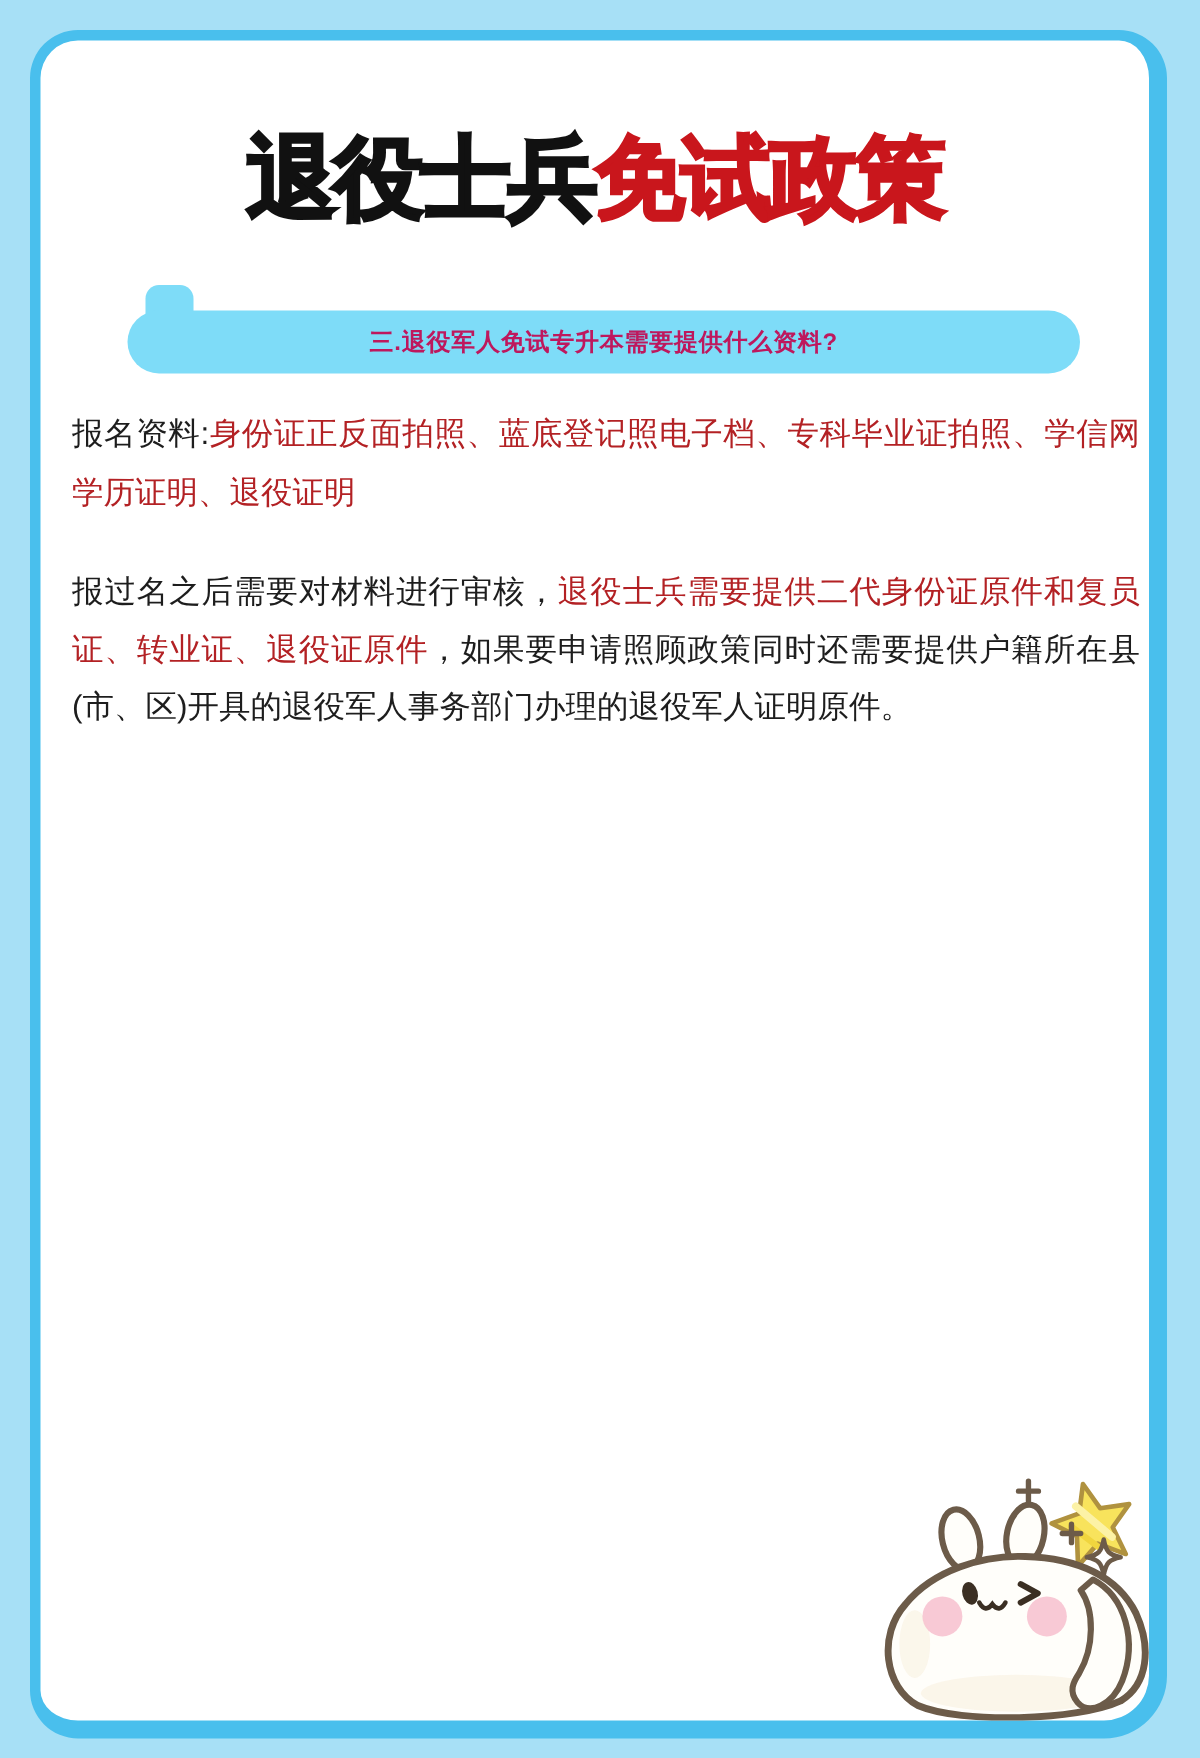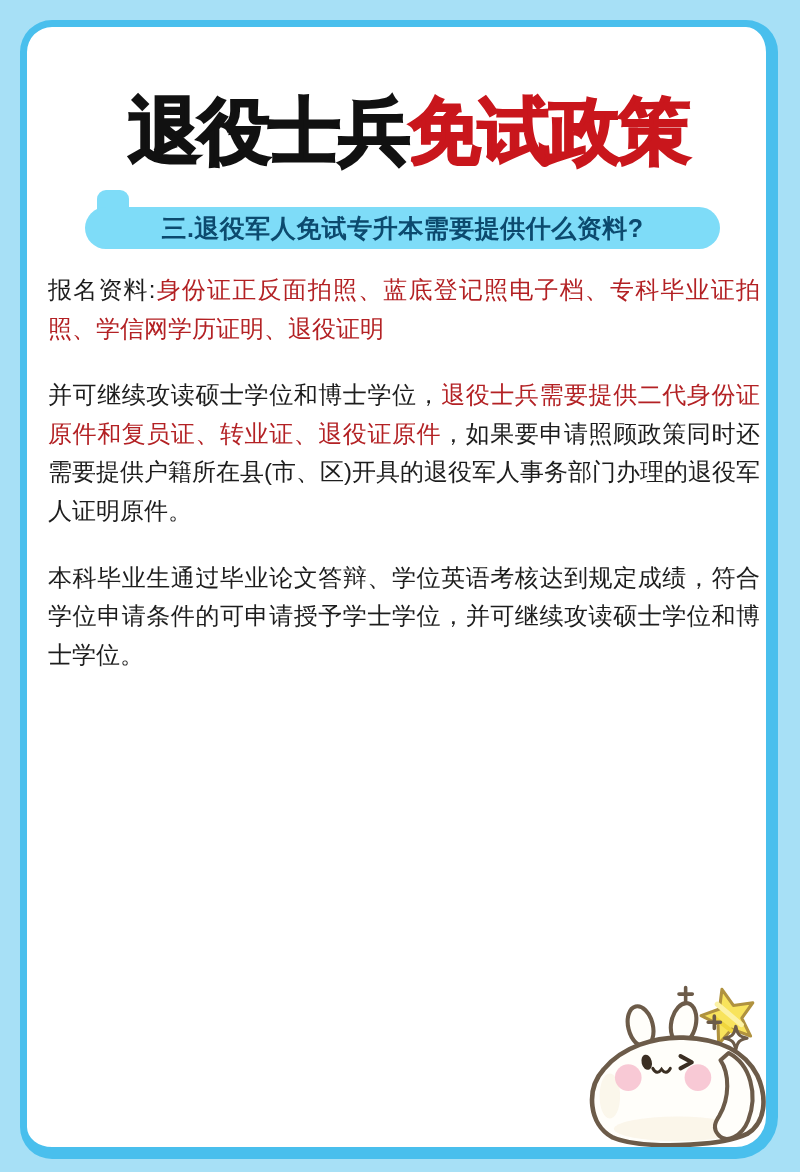--- a/index.html
+++ b/index.html
@@ -14,43 +14,43 @@
   .card{
     position:absolute;left:20px;top:20px;right:22px;bottom:13px;
     background:#ffffff;
     border:7px solid var(--card-border,#49BFED);
     border-right-width:12px;border-bottom-width:12px;
     border-radius:32px;border-bottom-right-radius:42px;
     overflow:hidden;
   }
   .title{
     position:absolute;left:0;top:40px;width:100%;
-    text-align:center;margin:12px;
-    font-size:72px;line-height:104px;font-weight:900;
+    text-align:center;margin:0;
+    font-size:60px;line-height:104px;font-weight:900;
     letter-spacing:-2px;white-space:nowrap;
   }
   .title .t-black{color:#111111;-webkit-text-stroke:2.5px #111111;}
   .title .t-red{color:var(--title-red,#C9161C);-webkit-text-stroke:2.5px var(--title-red,#C9161C);}
   .banner-tab{
     position:absolute;left:70px;top:163px;width:32px;height:26px;
     background:var(--banner-bg,#7EDCF8);
     border-radius:9px 9px 0 0;
   }
   .banner{
     position:absolute;left:58px;top:180px;width:635px;height:42px;
     background:var(--banner-bg,#7EDCF8);
     border-radius:21px;
     display:flex;align-items:center;justify-content:center;
   }
   .banner span{
-    font-size:25px;font-weight:600;color:#0c4a6e;letter-spacing:0.5px;
+    font-size:16px;font-weight:600;color:#be185d;letter-spacing:0.5px;
   }
   .content{
     position:absolute;left:21px;top:244px;width:712px;
-    font-size:24px;line-height:38.6px;font-weight:500;
+    font-size:21px;line-height:38.6px;font-weight:500;
     text-align:justify;color:var(--text-black,#1D1D1D);
   }
   .content p{margin:0 0 28px 0;}
   .seg-black{color:var(--text-black,#1D1D1D);}
   .seg-red{color:var(--text-red,#B32124);}
   .bunny{position:absolute;left:548px;top:956px;}
 </style>
 </head>
 <body>
 
@@ -59,22 +59,21 @@
 
     <h1 class="title"><span class="t-black">退役士兵</span><span class="t-red">免试政策</span></h1>
 
     <div class="banner-tab"></div>
     <div class="banner">
       <span>三.退役军人免试专升本需要提供什么资料?</span>
     </div>
 
     <div class="content" id="paragraphs">
         <p><span class="seg-black">报名资料:</span><span class="seg-red">身份证正反面拍照、蓝底登记照电子档、专科毕业证拍照、学信网学历证明、退役证明</span></p>
-        <p><span class="seg-black">并可继续攻读硕士学位和博士学位，</span><span class="seg-red">退役士兵需要提供二代身份证原件和复员证、转业证、退役证原件</span><span class="seg-black">，如果要申请照顾政策同时还需要提供户籍所在县(市、区)开具的退役军人事务部门办理的退役军人证明原件。</span></p>
-        <p><span class="seg-black">本科毕业生通过毕业论文答辩、学位英语考核达到规定成绩，符合学位申请条件的可申请授予学士学位，并可继续攻读硕士学位和博士学位。</span></p>
+        <p><span class="seg-black">报过名之后需要对材料进行审核，</span><span class="seg-red">退役士兵需要提供二代身份证原件和复员证、转业证、退役证原件</span><span class="seg-black">，如果要申请照顾政策同时还需要提供户籍所在县(市、区)开具的退役军人事务部门办理的退役军人证明原件。</span></p>
       </div>
 
     <svg class="bunny" width="210" height="180" viewBox="0 0 205 175" xmlns="http://www.w3.org/2000/svg">
 
       <g transform="translate(150,32) rotate(-14)">
         <path d="M0,-27 L7,-9 L26,-7 L12,5 L16,24 L0,13 L-16,24 L-12,5 L-26,-7 L-7,-9 Z" fill="#F8E35C" stroke="#B0923F" stroke-width="3" stroke-linejoin="round"></path>
         <path d="M-8,-14 L10,11" stroke="#FCF2A6" stroke-width="5" fill="none" stroke-linecap="round"></path>
         <path d="M-14,-2 L2,18" stroke="#F0D53E" stroke-width="4" fill="none" stroke-linecap="round"></path>
       </g>
 

